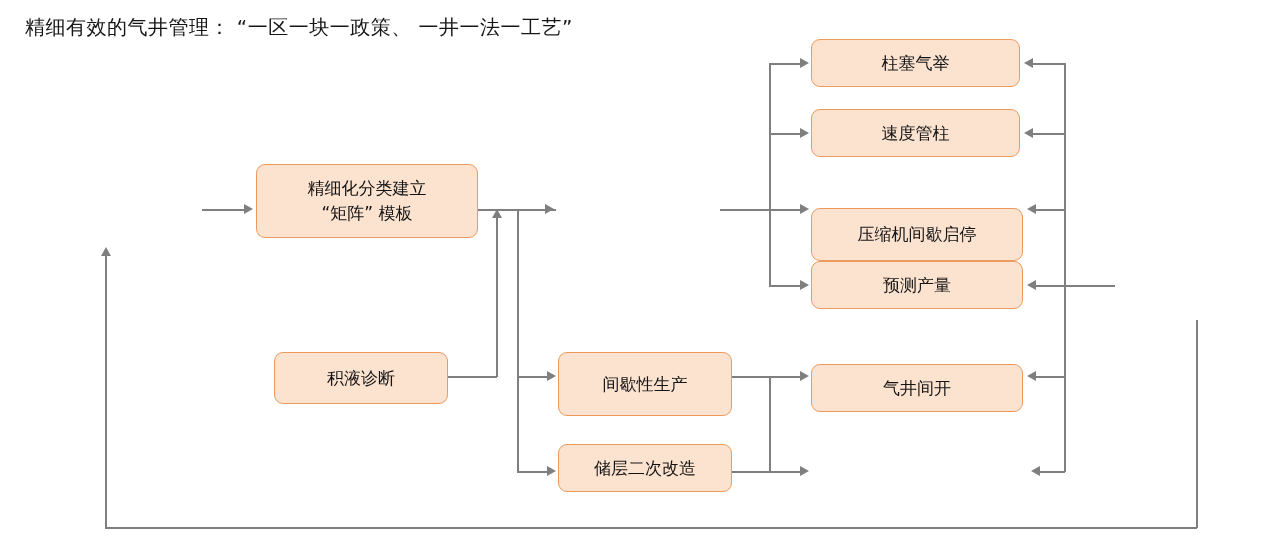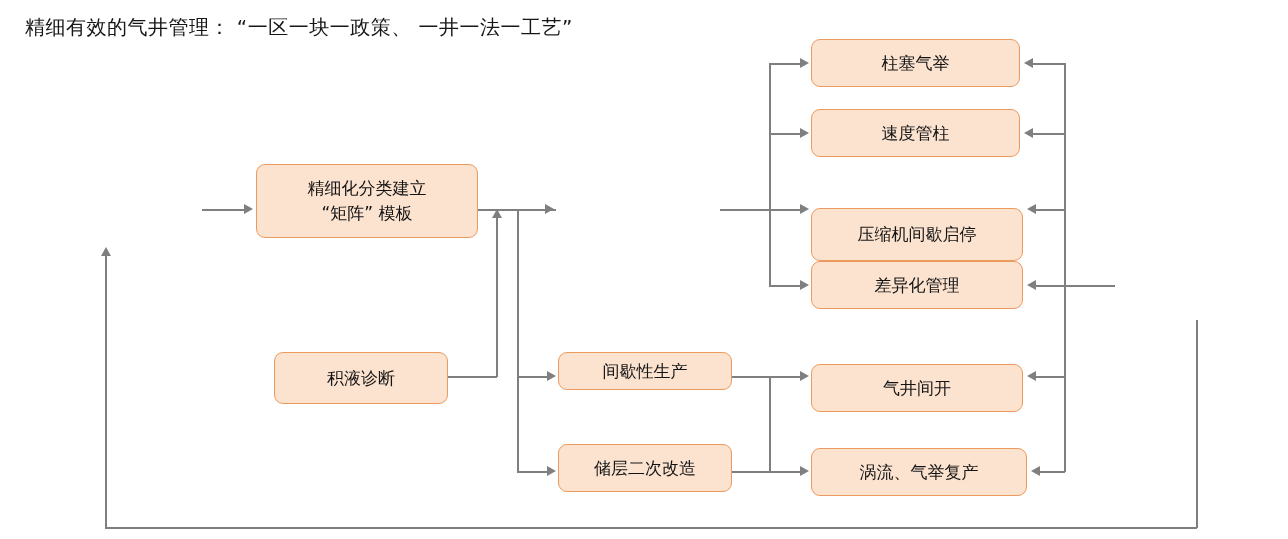--- a/index.html
+++ b/index.html
@@ -78,35 +78,34 @@
 
   <div id="title">精细有效的气井管理： “一区一块一政策、 一井一法一工艺”</div>
 
 
   <div class="node two-line" style="left:256px; top:164px; width:222px; height:74px;">精细化分类建立
 “矩阵” 模板</div>
 
   <div class="node" style="left:274px; top:352px; width:174px; height:52px;">积液诊断</div>
 
 
-  <div class="node" style="left:558px; top:352px; width:174px; height:38px;">间歇性生产</div>
+  <div class="node" style="left:558px; top:352px; width:174px; height:64px;">间歇性生产</div>
 
   <div class="node" style="left:558px; top:444px; width:174px; height:48px;">储层二次改造</div>
 
   <div class="node" style="left:811px; top:39px; width:209px; height:48px;">柱塞气举</div>
 
   <div class="node" style="left:811px; top:109px; width:209px; height:48px;">速度管柱</div>
 
   <div class="node" style="left:811px; top:184px; width:212px; height:53px;margin-top:24px;">压缩机间歇启停</div>
 
-  <div class="node" style="left:811px; top:261px; width:212px; height:48px;">差异化管理</div>
+  <div class="node" style="left:811px; top:261px; width:212px; height:48px;">预测产量</div>
 
   <div class="node" style="left:811px; top:364px; width:212px; height:48px;">气井间开</div>
 
-  <div class="node" style="left:811px; top:448px; width:216px; height:48px;">涡流、气举复产</div>
 
 
   <div class="h" style="left:202px; top:209px; width:43px;"></div>
   <div class="arrow-r" style="left:244px; top:204px;"></div>
 
   <div class="h" style="left:478px; top:209px; width:78px;"></div>
   <div class="v" style="left:517px; top:209px; height:262px;"></div>
 
   <div class="arrow-r" style="left:545px; top:204px;"></div>
 

